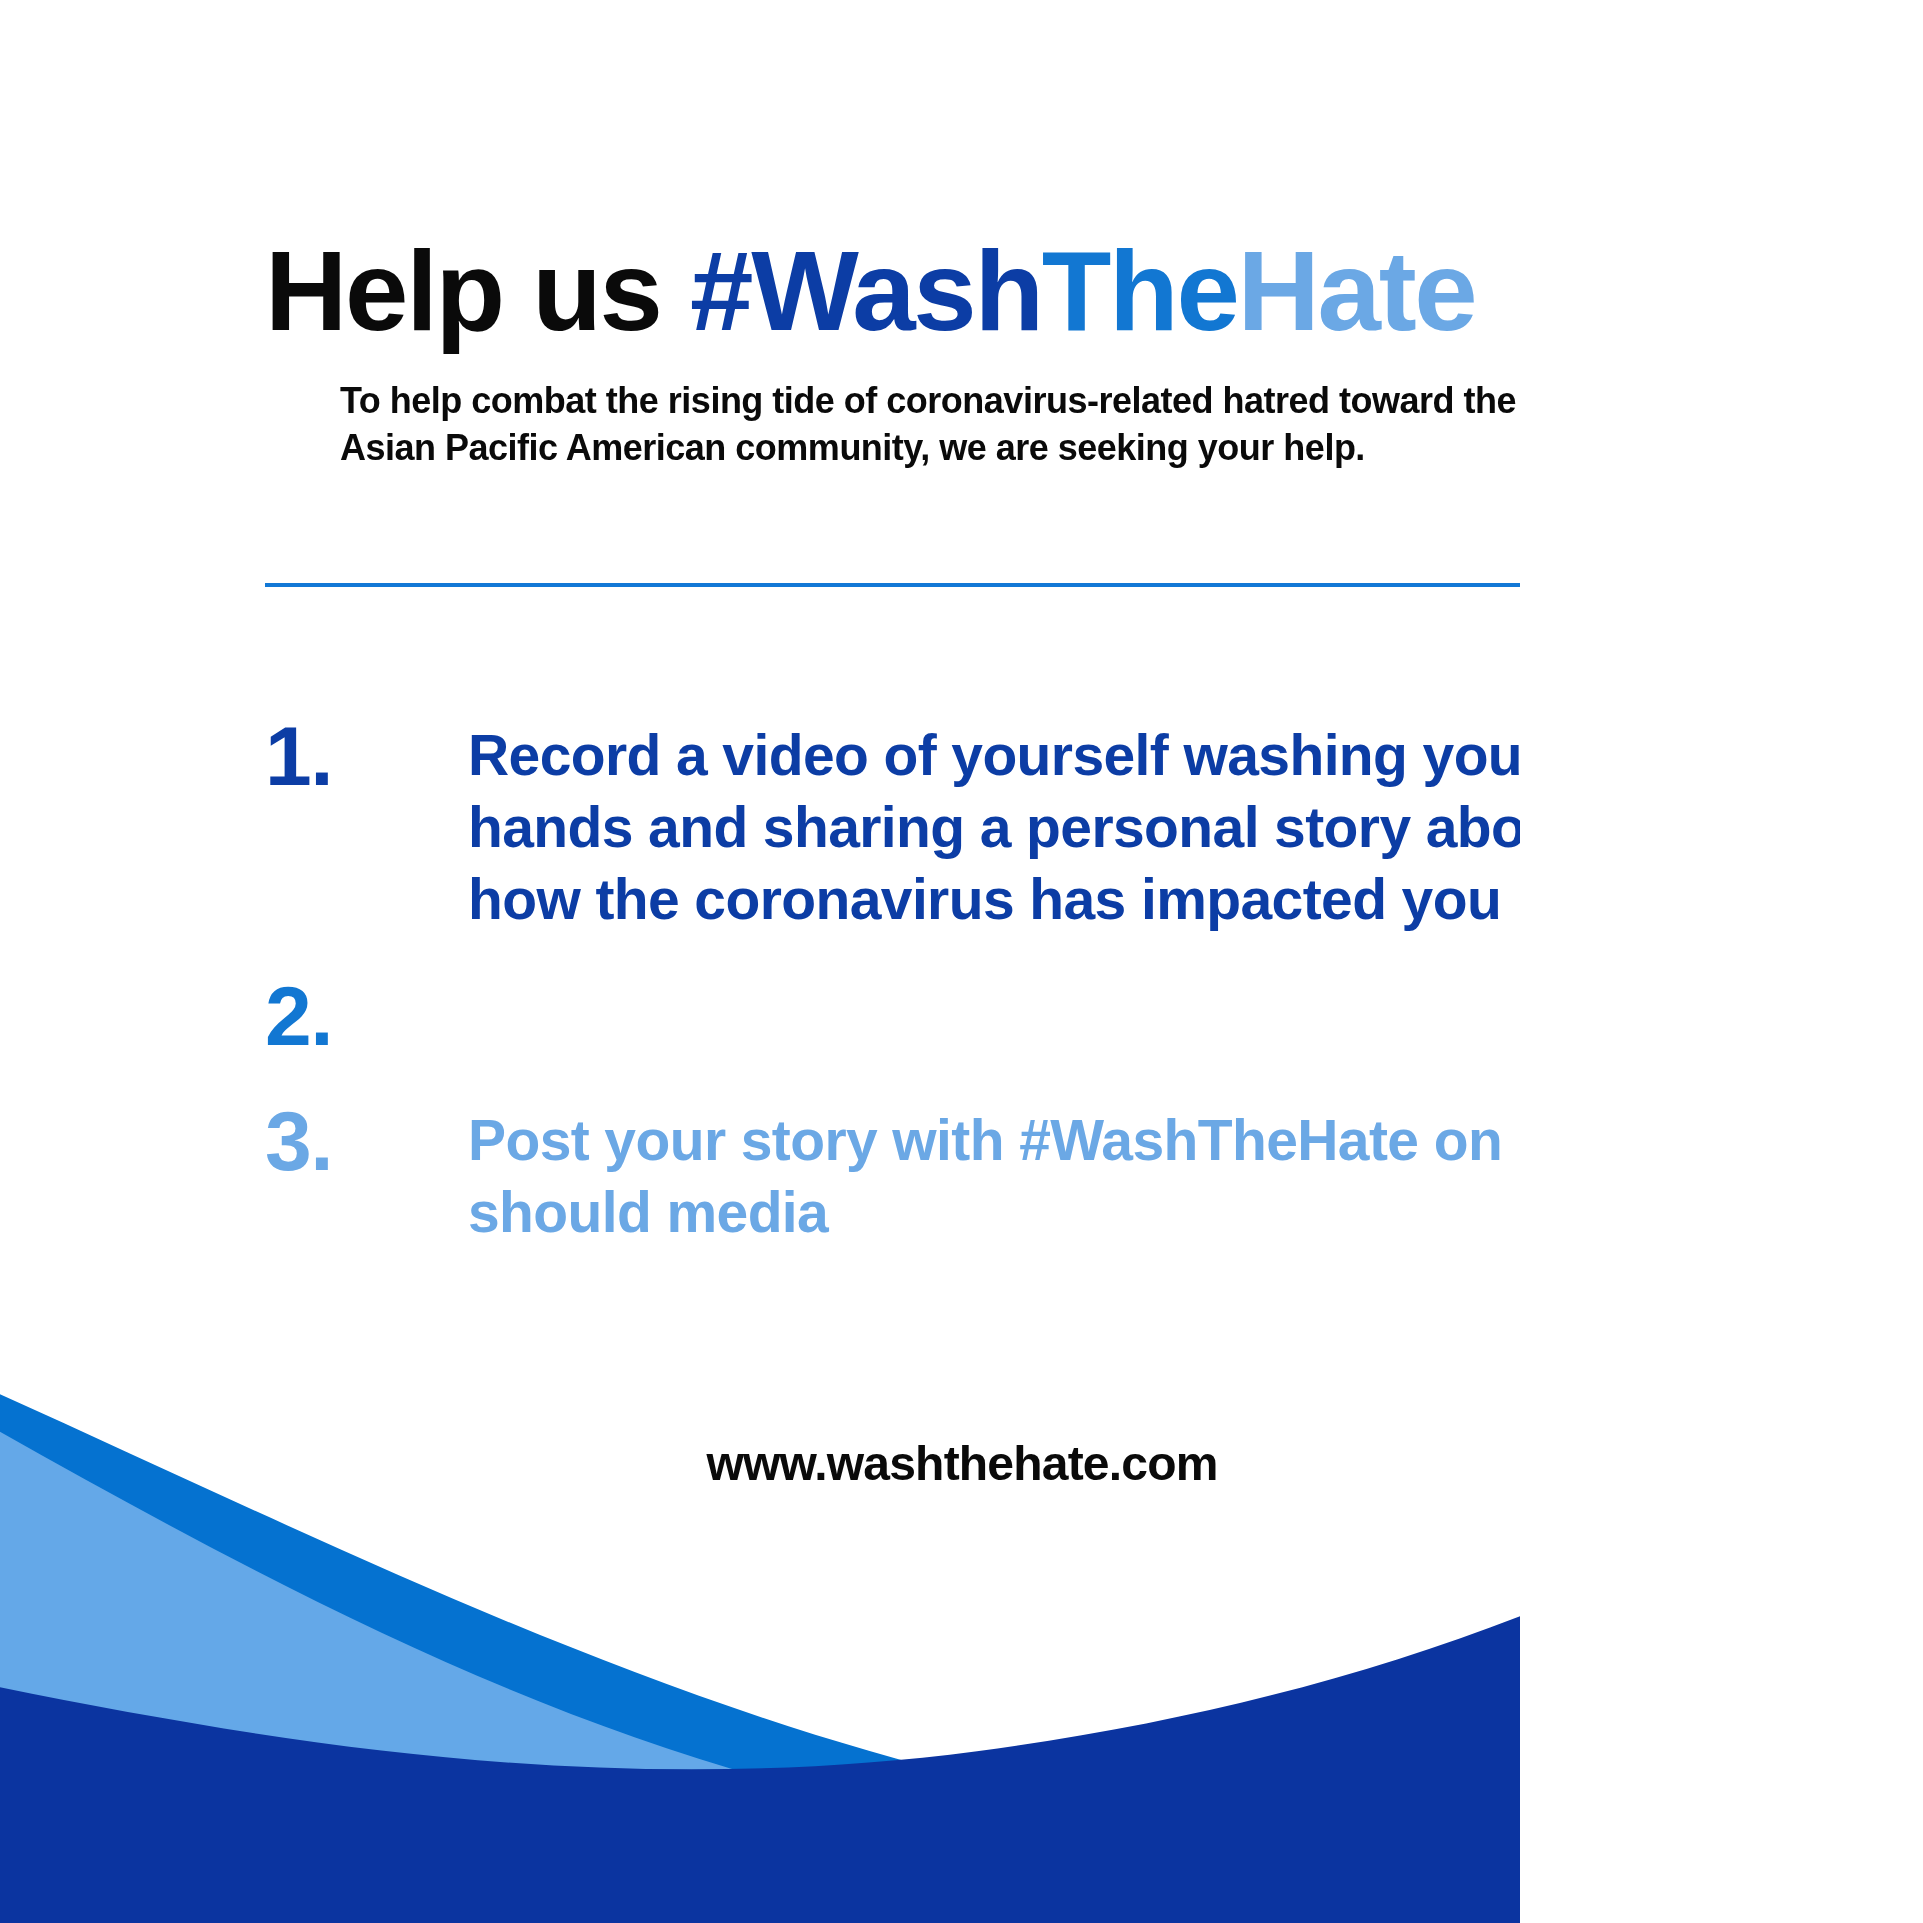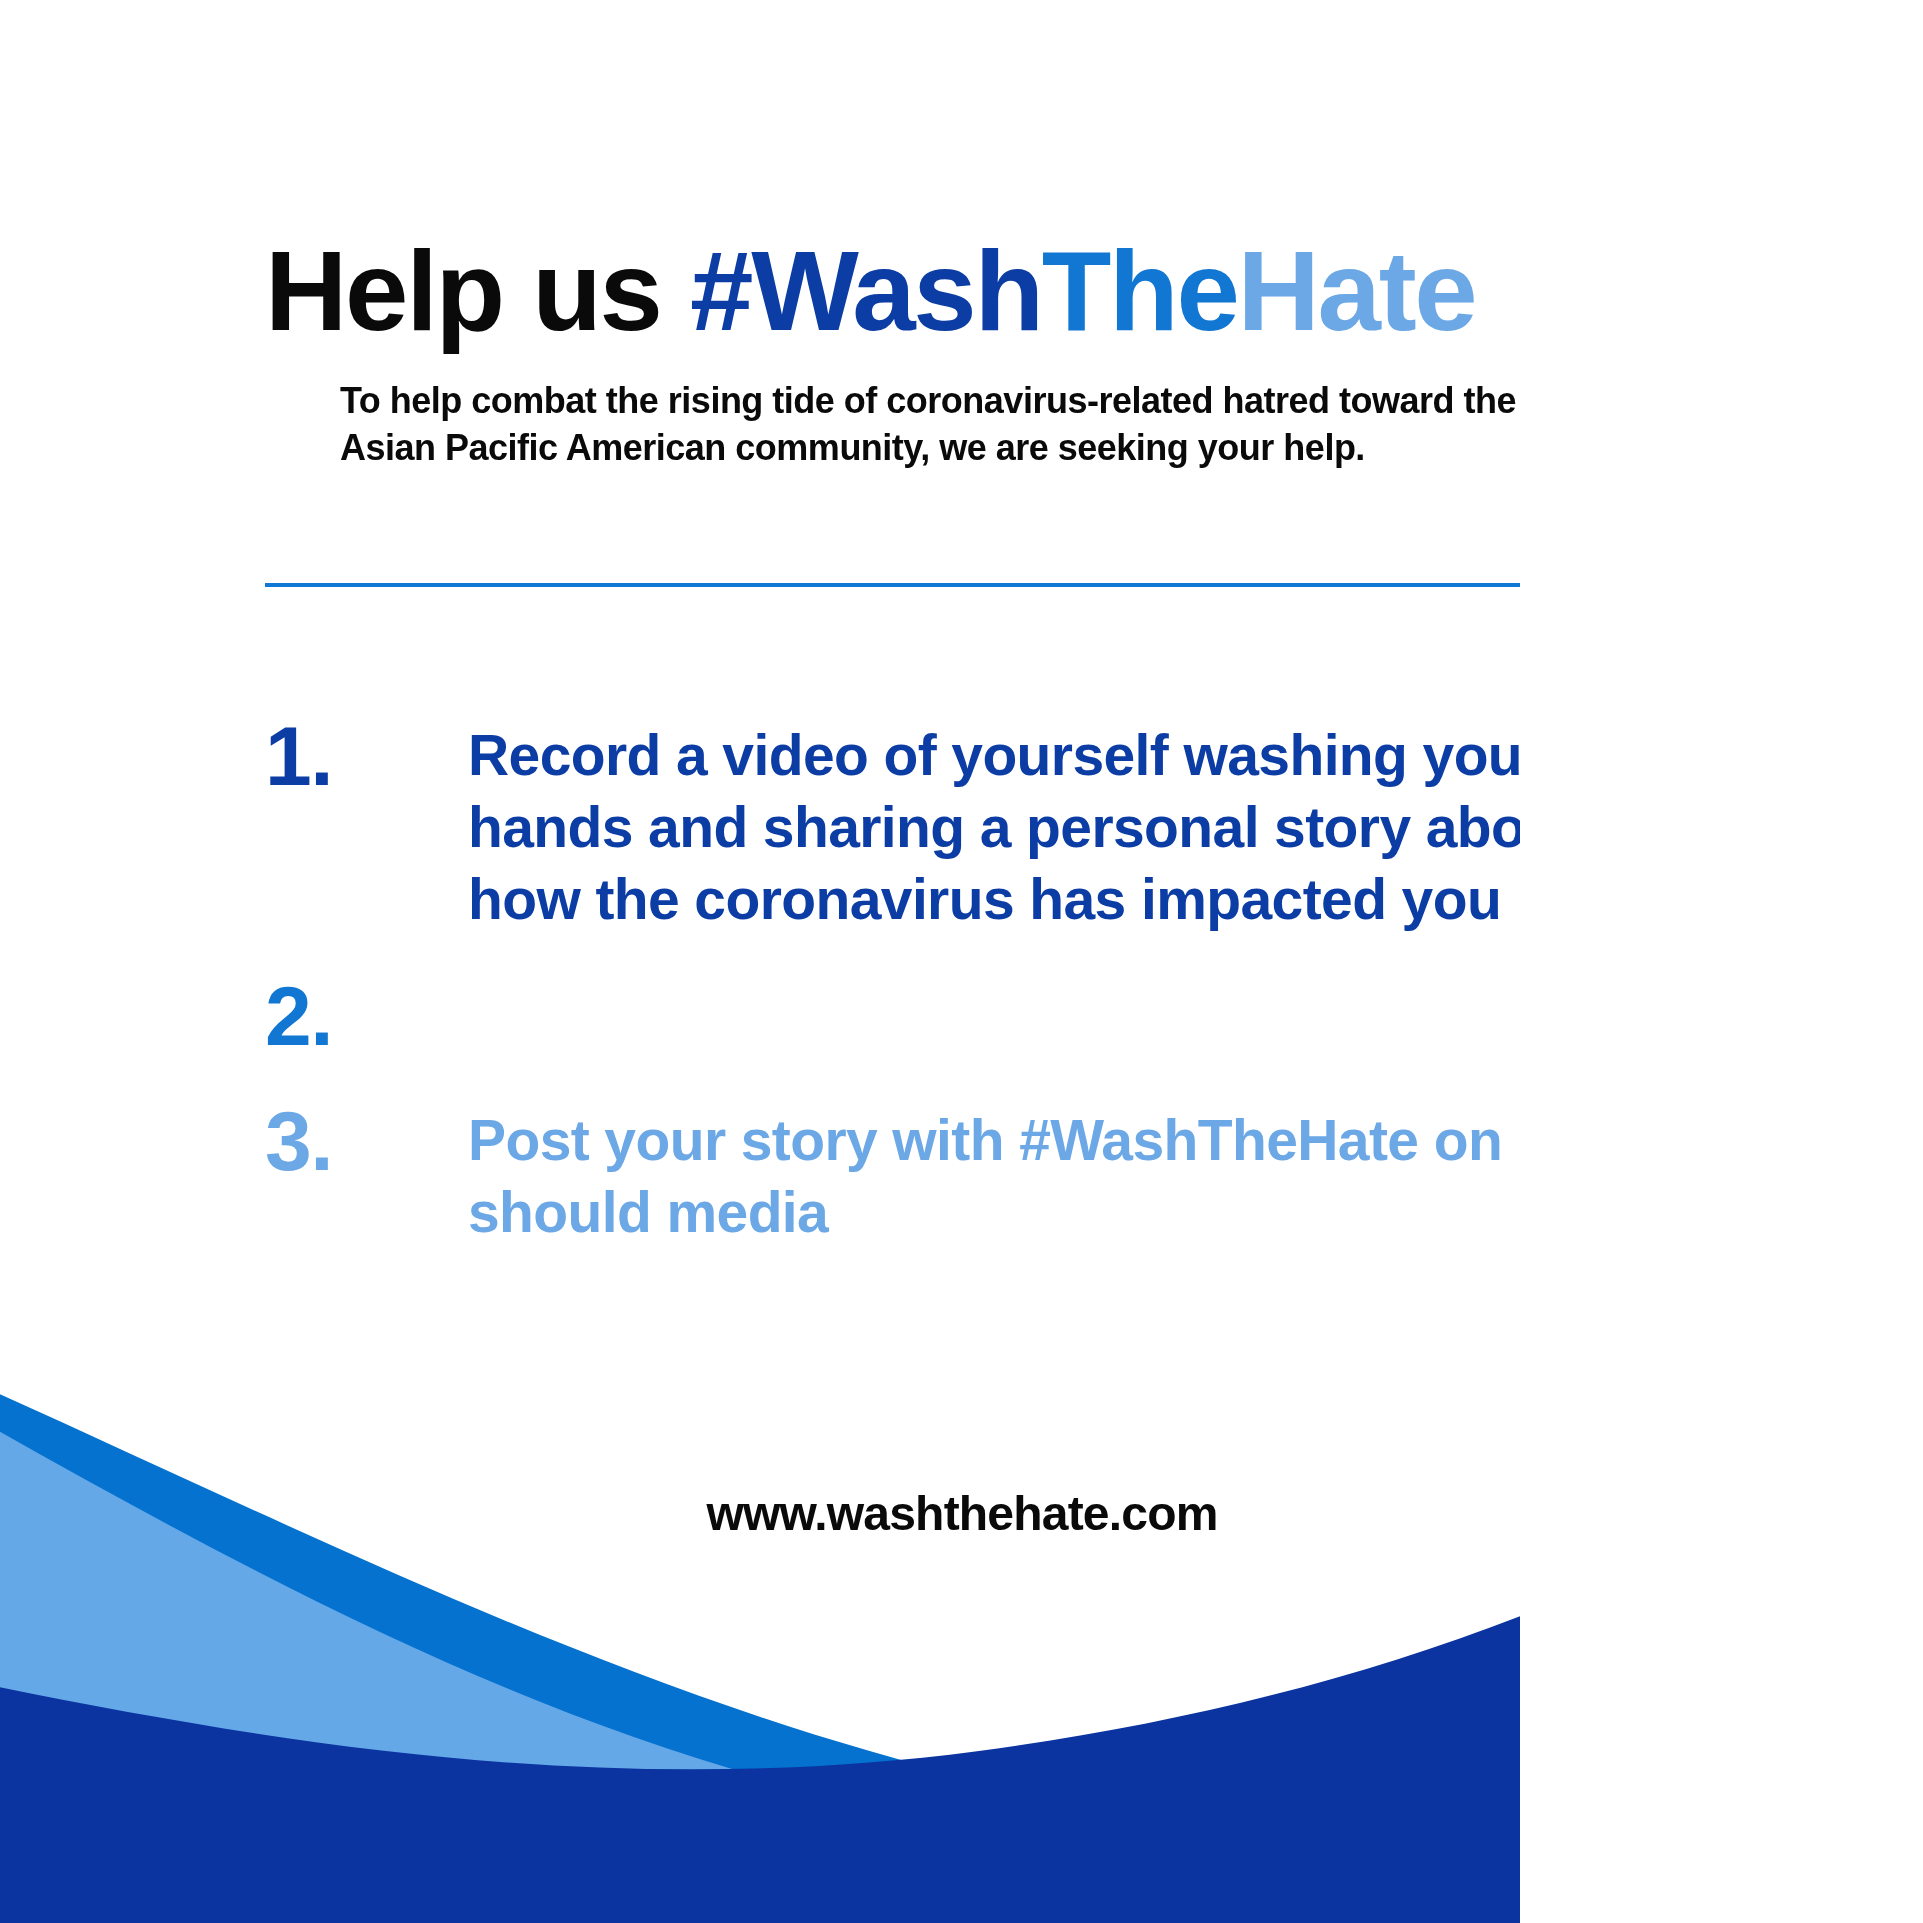--- a/index.html
+++ b/index.html
@@ -103,21 +103,21 @@
     letter-spacing: -0.6px;
     padding-top: 6px;
   }
   .c-dark  { color: #0c3da5; }
   .c-mid   { color: #1277d2; }
   .c-light { color: #6ba8e5; }
 
   #website {
     position: absolute;
     left: 0;
-    top: 1486px;
+    top: 1436px;
     width: 1924px;
     text-align: center;
     font-size: 48px;
     font-weight: 800;
     color: #0a0a0a;
     letter-spacing: -0.8px;
   }
 </style>
 </head>
 <body>

